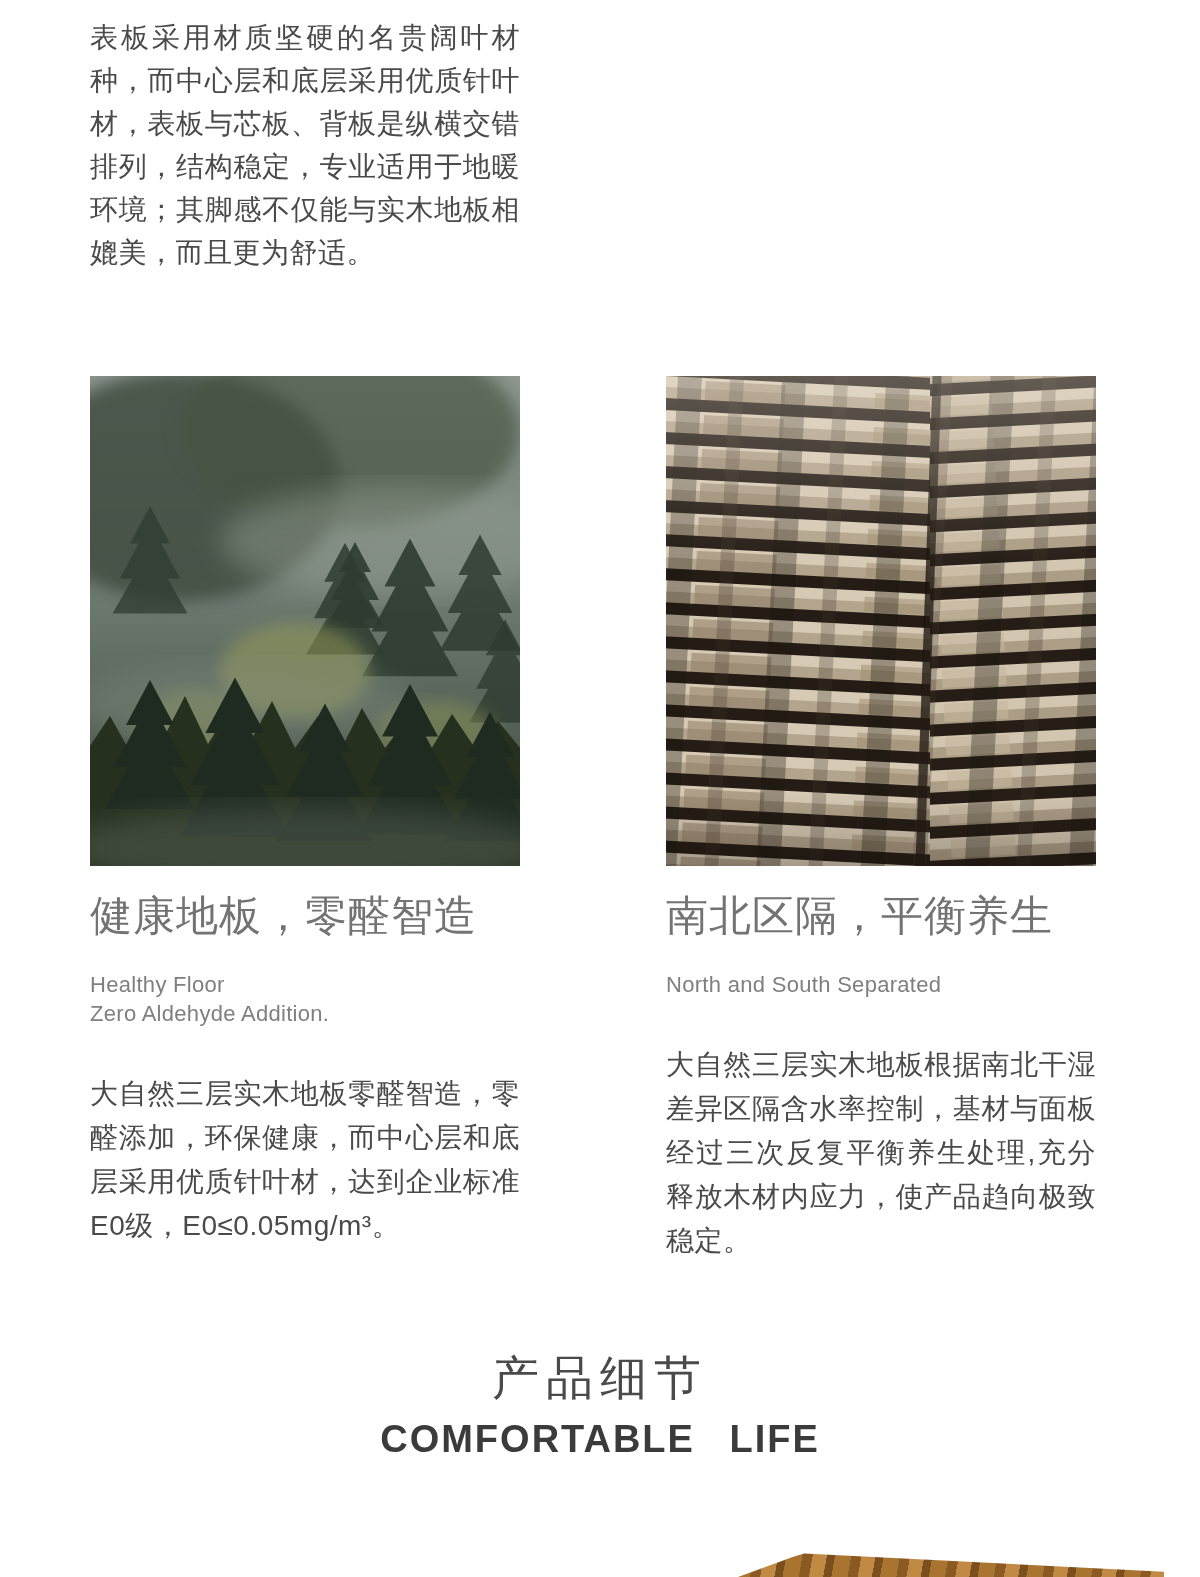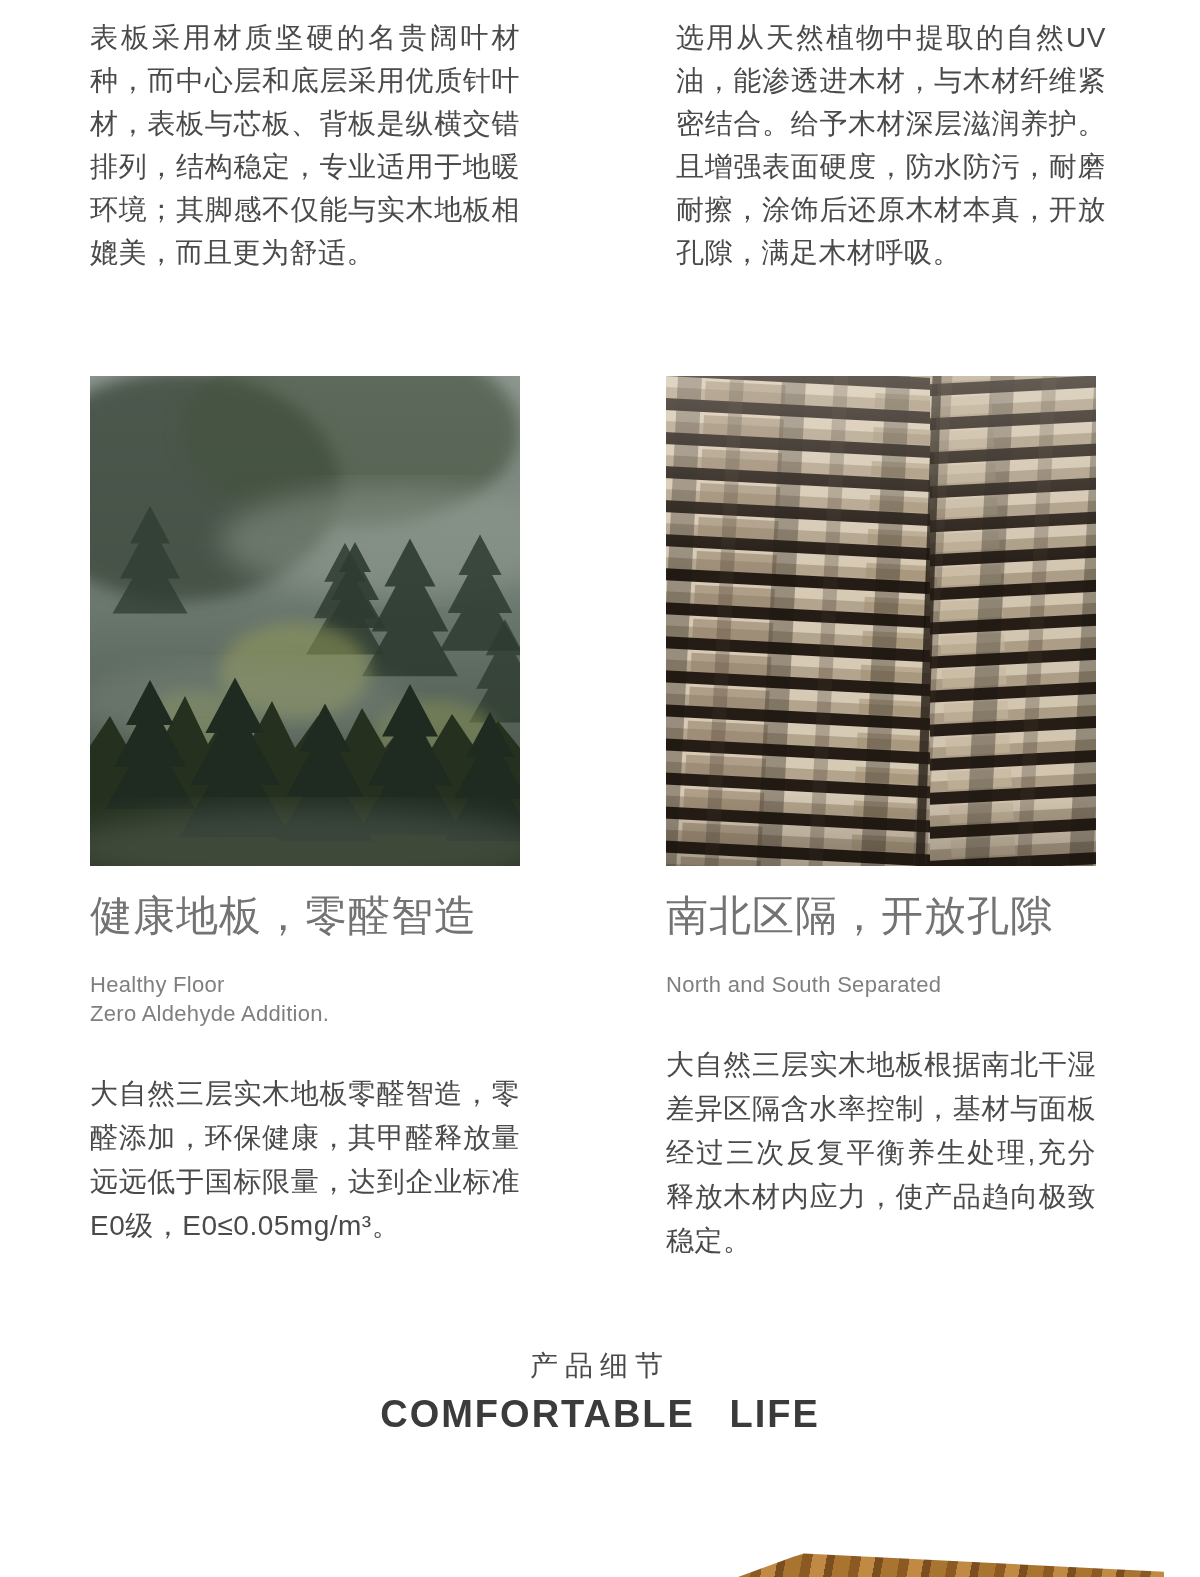--- a/index.html
+++ b/index.html
@@ -53,21 +53,21 @@
     line-height:44px;
     letter-spacing:0.5px;
     color:#4a4a4a;
     text-align:justify;
   }
 
   
   .section-footer{margin-top:84px;text-align:center;}
   .footer-cn{
     margin:0;
-    font-size:28px;
+    font-size:47px;
     font-weight:400;
     letter-spacing:7px;
     color:#4a4a4a;
   }
   .footer-en{
     margin:8px 0 0 0;
     font-size:38px;
     font-weight:bold;
     letter-spacing:2px;
     word-spacing:22px;
@@ -102,21 +102,20 @@
       #7a4e1d 40px 48px);
   }
 </style>
 </head>
 <body>
 
 <div class="page">
 
   <div class="row intro-row">
     <p class="intro-text col">表板采用材质坚硬的名贵阔叶材种，而中心层和底层采用优质针叶材，表板与芯板、背板是纵横交错排列，结构稳定，专业适用于地暖环境；其脚感不仅能与实木地板相媲美，而且更为舒适。</p>
-    <p class="intro-text col">选用从天然植物中提取的自然UV油，能渗透进木材，与木材纤维紧密结合。给予木材深层滋润养护。且增强表面硬度，防水防污，耐磨耐擦，涂饰后还原木材本真，开放孔隙，满足木材呼吸。</p>
   </div>
 
   <div class="row features-row">
 
     <section class="col">
       <div class="photo">
         <svg width="430" height="490" viewBox="0 0 430 490" xmlns="http://www.w3.org/2000/svg">
           <defs>
             <linearGradient id="fogGrad" x1="0" y1="0" x2="0" y2="1">
               <stop offset="0" stop-color="#8d978f"></stop>
@@ -155,21 +154,21 @@
             <use href="#tree" transform="translate(145,420) scale(1.85)"></use>
             <use href="#tree" transform="translate(235,430) scale(1.6)"></use>
             <use href="#tree" transform="translate(320,420) scale(1.75)"></use>
             <use href="#tree" transform="translate(400,432) scale(1.5)"></use>
           </g>
           <ellipse cx="215" cy="472" rx="245" ry="42" fill="#9aa399" opacity="0.22" filter="url(#b14)"></ellipse>
         </svg>
       </div>
       <h2 class="feature-title">健康地板，零醛智造</h2>
       <p class="feature-sub"><span>Healthy Floor</span><br><span>Zero Aldehyde Addition.</span></p>
-      <p class="feature-body">大自然三层实木地板零醛智造，零醛添加，环保健康，其甲醛释放量远远低于国标限量，达到企业标准E0级，E0≤0.05mg/m³。</p>
+      <p class="feature-body">大自然三层实木地板零醛智造，零醛添加，环保健康，而中心层和底层采用优质针叶材，达到企业标准E0级，E0≤0.05mg/m³。</p>
     </section>
 
     <section class="col">
       <div class="photo">
         <svg width="430" height="490" viewBox="0 0 430 490" xmlns="http://www.w3.org/2000/svg">
           <defs>
             <pattern id="rowsL" width="430" height="34" patternUnits="userSpaceOnUse" patternTransform="rotate(3)">
               <rect width="430" height="34" fill="#241c15"></rect>
               <rect y="0" width="430" height="11" fill="#d7cab5"></rect>
               <rect y="11" width="430" height="11" fill="#b3a48d"></rect>
@@ -196,21 +195,21 @@
             </linearGradient>
           </defs>
           <rect width="430" height="490" fill="#2a221a"></rect>
           <rect x="-10" y="-10" width="278" height="510" fill="url(#rowsL)"></rect>
           <rect x="264" y="-10" width="176" height="510" fill="url(#rowsR)"></rect>
           <rect x="258" y="-10" width="9" height="510" fill="#171009" opacity="0.75" transform="rotate(2 262 245)"></rect>
           <rect width="430" height="490" fill="url(#blocks)"></rect>
           <rect width="430" height="490" fill="url(#topLight)"></rect>
         </svg>
       </div>
-      <h2 class="feature-title">南北区隔，开放孔隙</h2>
+      <h2 class="feature-title">南北区隔，平衡养生</h2>
       <p class="feature-sub"><span>North and South Separated</span><br></p>
       <p class="feature-body">大自然三层实木地板根据南北干湿差异区隔含水率控制，基材与面板经过三次反复平衡养生处理,充分释放木材内应力，使产品趋向极致稳定。</p>
     </section>
 
   </div>
 
   <div class="section-footer">
     <p class="footer-cn">产品细节</p>
     <p class="footer-en">COMFORTABLE LIFE</p>
   </div>

